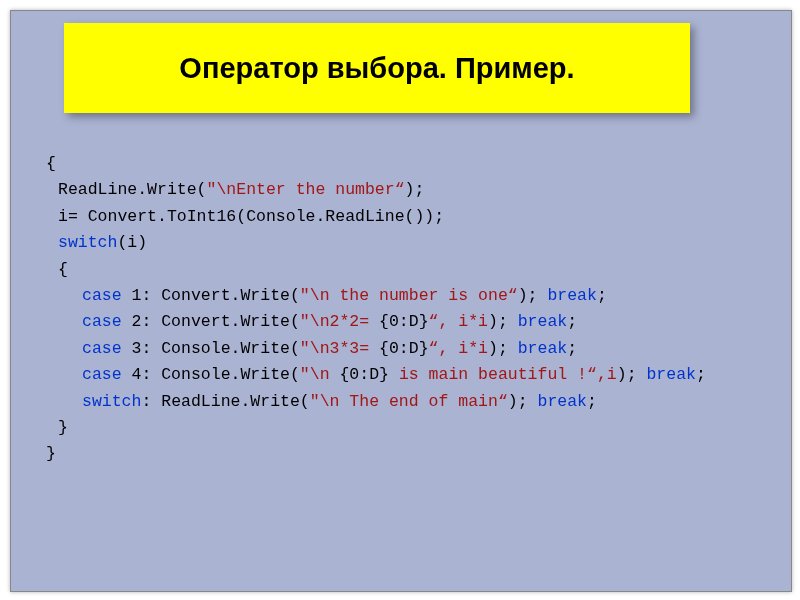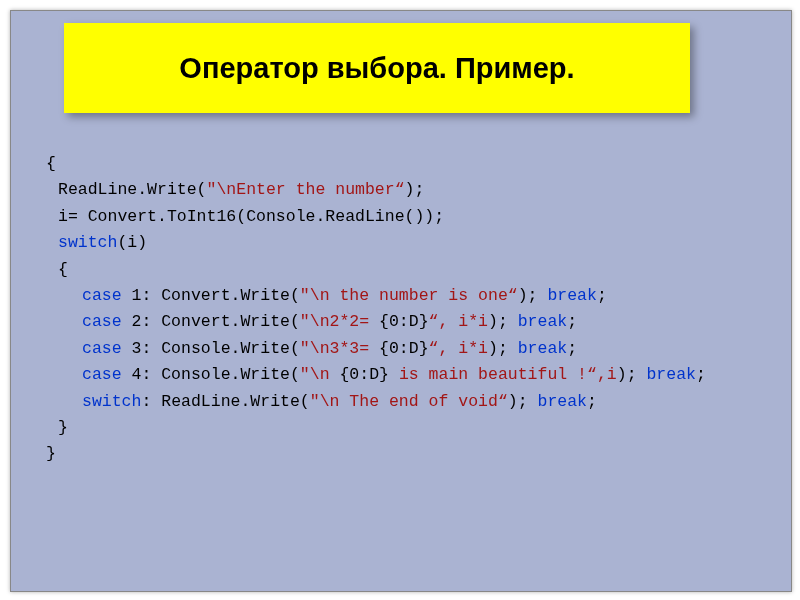--- a/index.html
+++ b/index.html
@@ -98,21 +98,21 @@
 
     <span class="code-line ind2">
       <span class="k">case</span><span class="p"> 3: Console.Write(</span><span class="s"><span>"</span><span>\n3*3= </span></span><span class="p">{0:D}</span><span class="s">“, i*i</span><span class="p">); </span><span class="k">break</span><span class="p">;</span>
     </span>
 
     <span class="code-line ind2">
       <span class="k">case</span><span class="p"> 4: Console.Write(</span><span class="s"><span>"</span><span>\n </span></span><span class="p">{0:D}</span><span class="s"> is main beautiful !“,i</span><span class="p">); </span><span class="k">break</span><span class="p">;</span>
     </span>
 
     <span class="code-line ind2">
-      <span class="k">switch</span><span class="p">: ReadLine.Write(</span><span class="s"><span>"</span><span>\n The end of void“</span></span><span class="p">); </span><span class="k">break</span><span class="p">;</span>
+      <span class="k">switch</span><span class="p">: ReadLine.Write(</span><span class="s"><span>"</span><span>\n The end of main“</span></span><span class="p">); </span><span class="k">break</span><span class="p">;</span>
     </span>
 
     <span class="code-line ind1">
       <span class="p">}</span>
     </span>
 
     <span class="code-line">
       <span class="p">}</span>
     </span>
 

